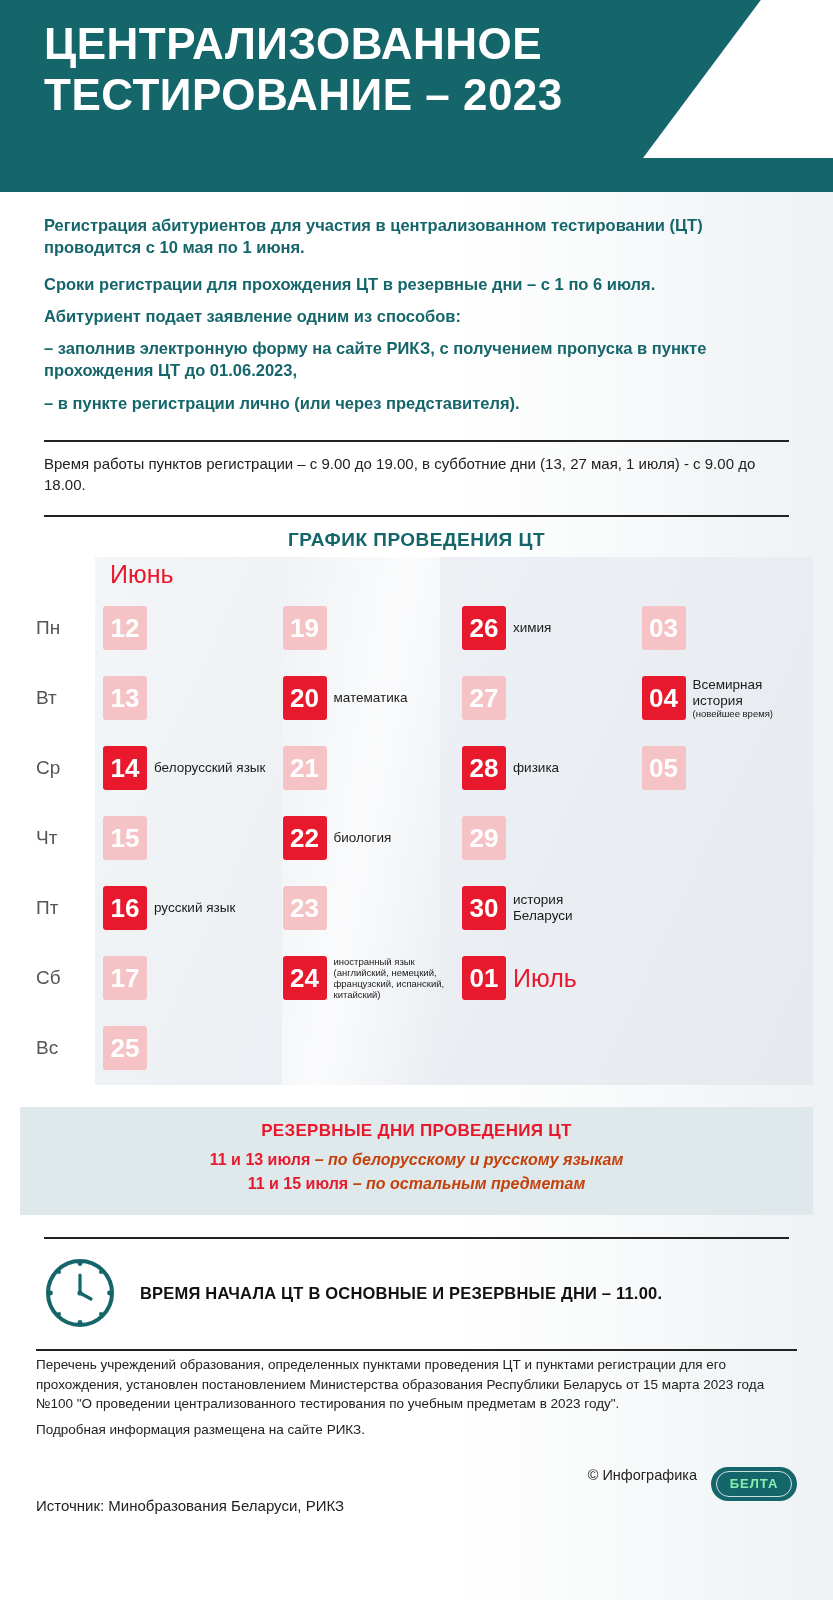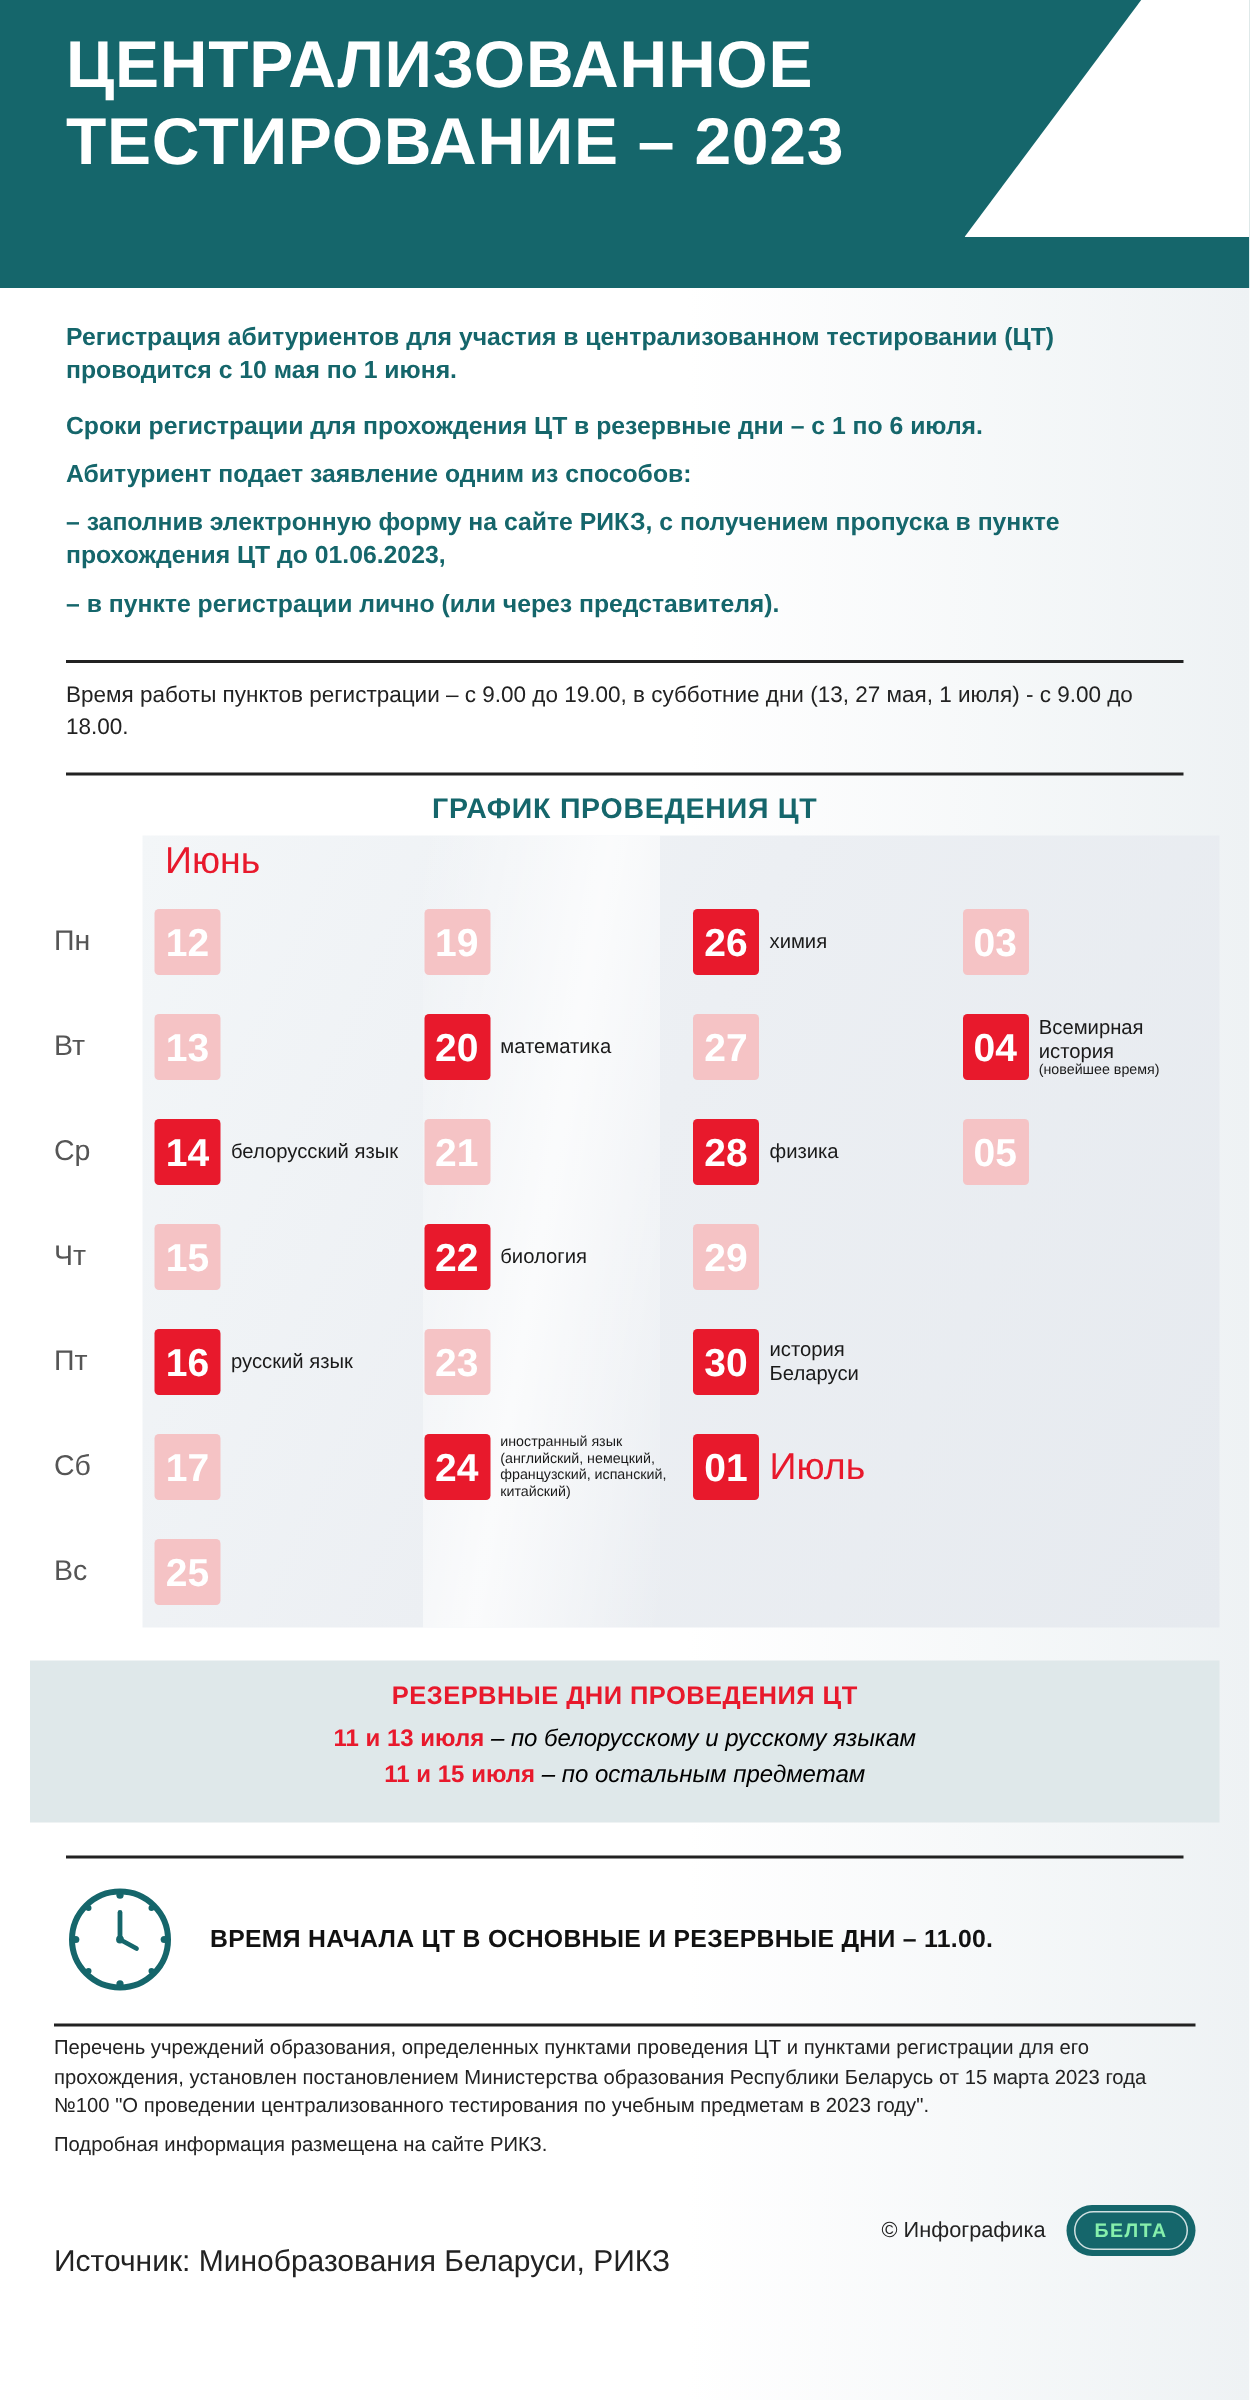--- a/index.html
+++ b/index.html
@@ -189,23 +189,23 @@
   .reserve-line {
     text-align: center;
     font-size: 16px;
     margin: 6px 0;
   }
   .reserve-line .red {
     color: #e8192c;
     font-weight: bold;
   }
   .reserve-line .ital {
-    color: #000000;
+    color: #c2410c;
     font-style: italic;
-    font-weight: normal;
+    font-weight: bold;
   }
 
   .divider2 {
     height: 2px;
     background: #222;
     margin: 22px 44px 0 44px;
   }
 
   
   .clock-row {
@@ -242,27 +242,26 @@
     line-height: 1.45;
   }
   .footer-note .p2 { margin-top: 6px; }
   .source-row {
     display: flex;
     align-items: center;
     justify-content: space-between;
     padding: 14px 36px 14px 36px;
   }
   .source-text {
-    font-size: 20px;
+    font-size: 15px;
     color: #222;
     margin-top: 44px;
   }
   .copyright-wrap {
     display: flex;
-    align-items: center;
     gap: 14px;
   }
   .copyright {
     font-size: 14.5px;
     color: #222;
   }
   .belta {
     width: 86px;
     height: 34px;
     border-radius: 17px;

